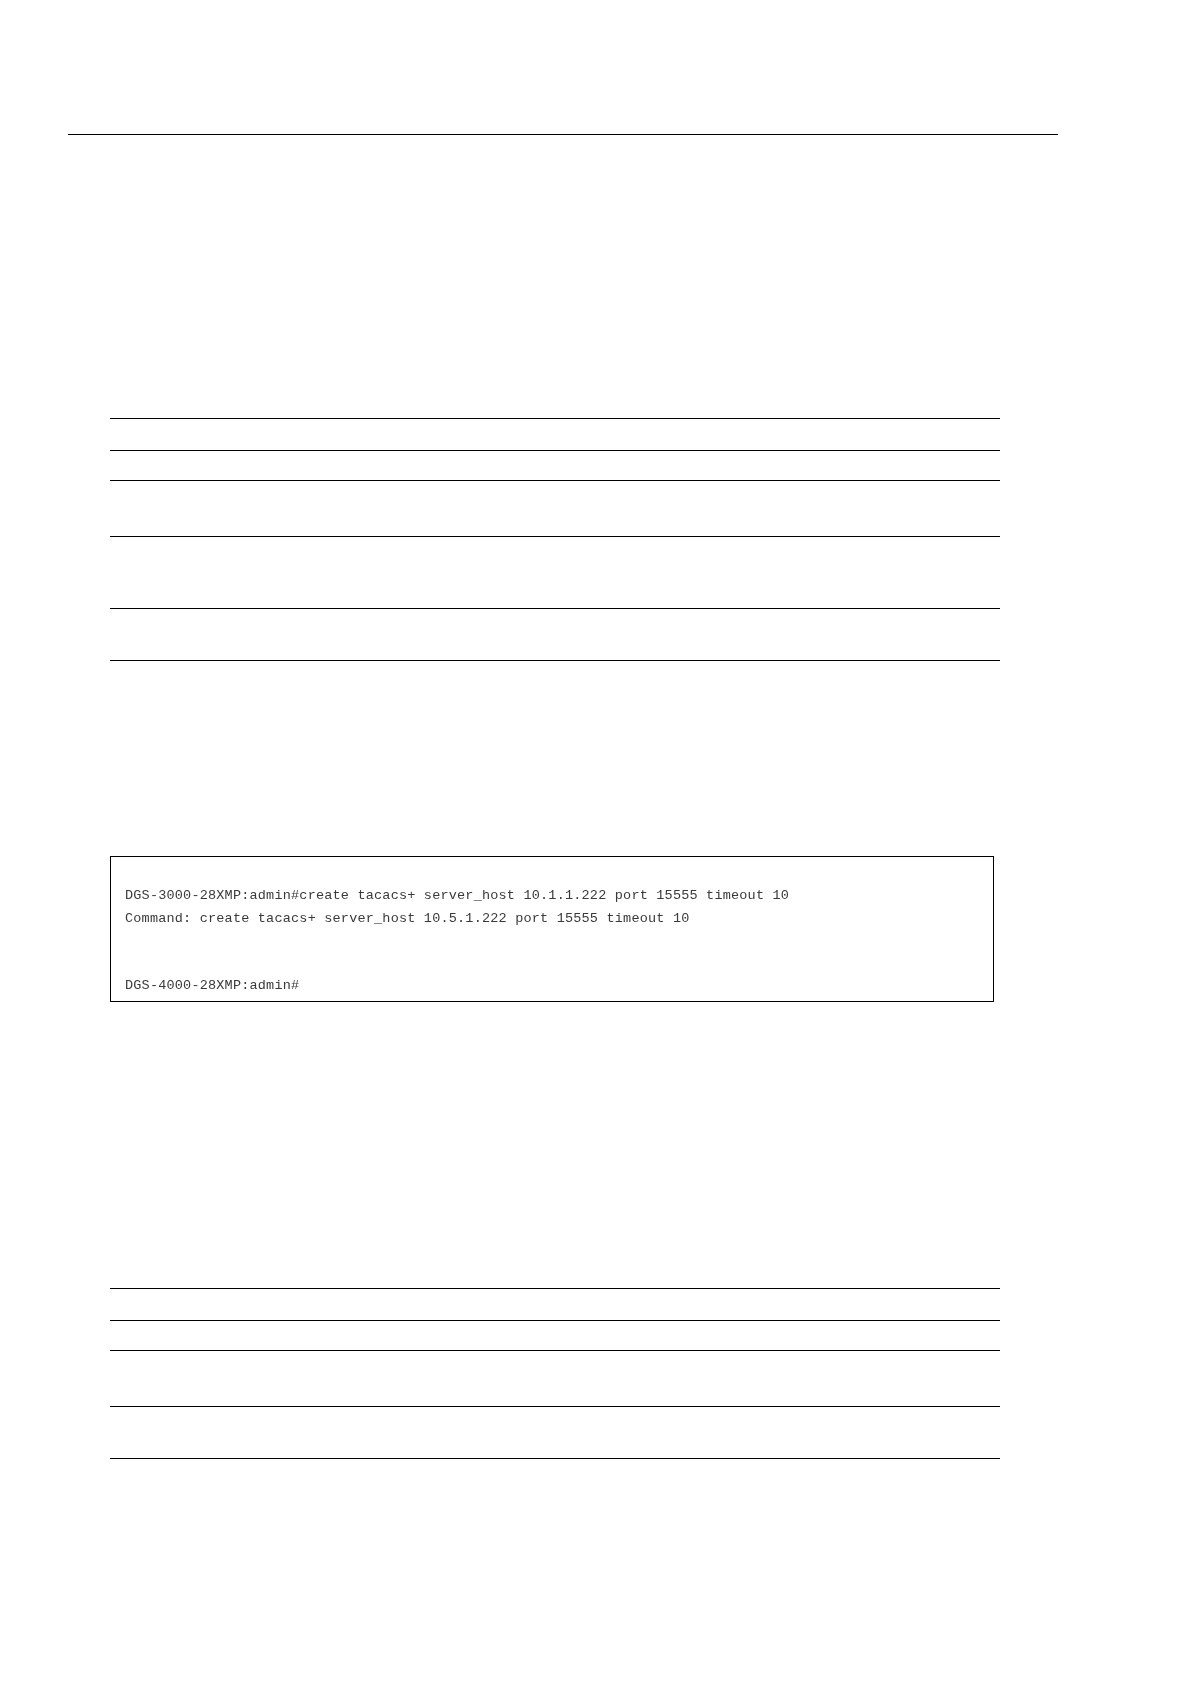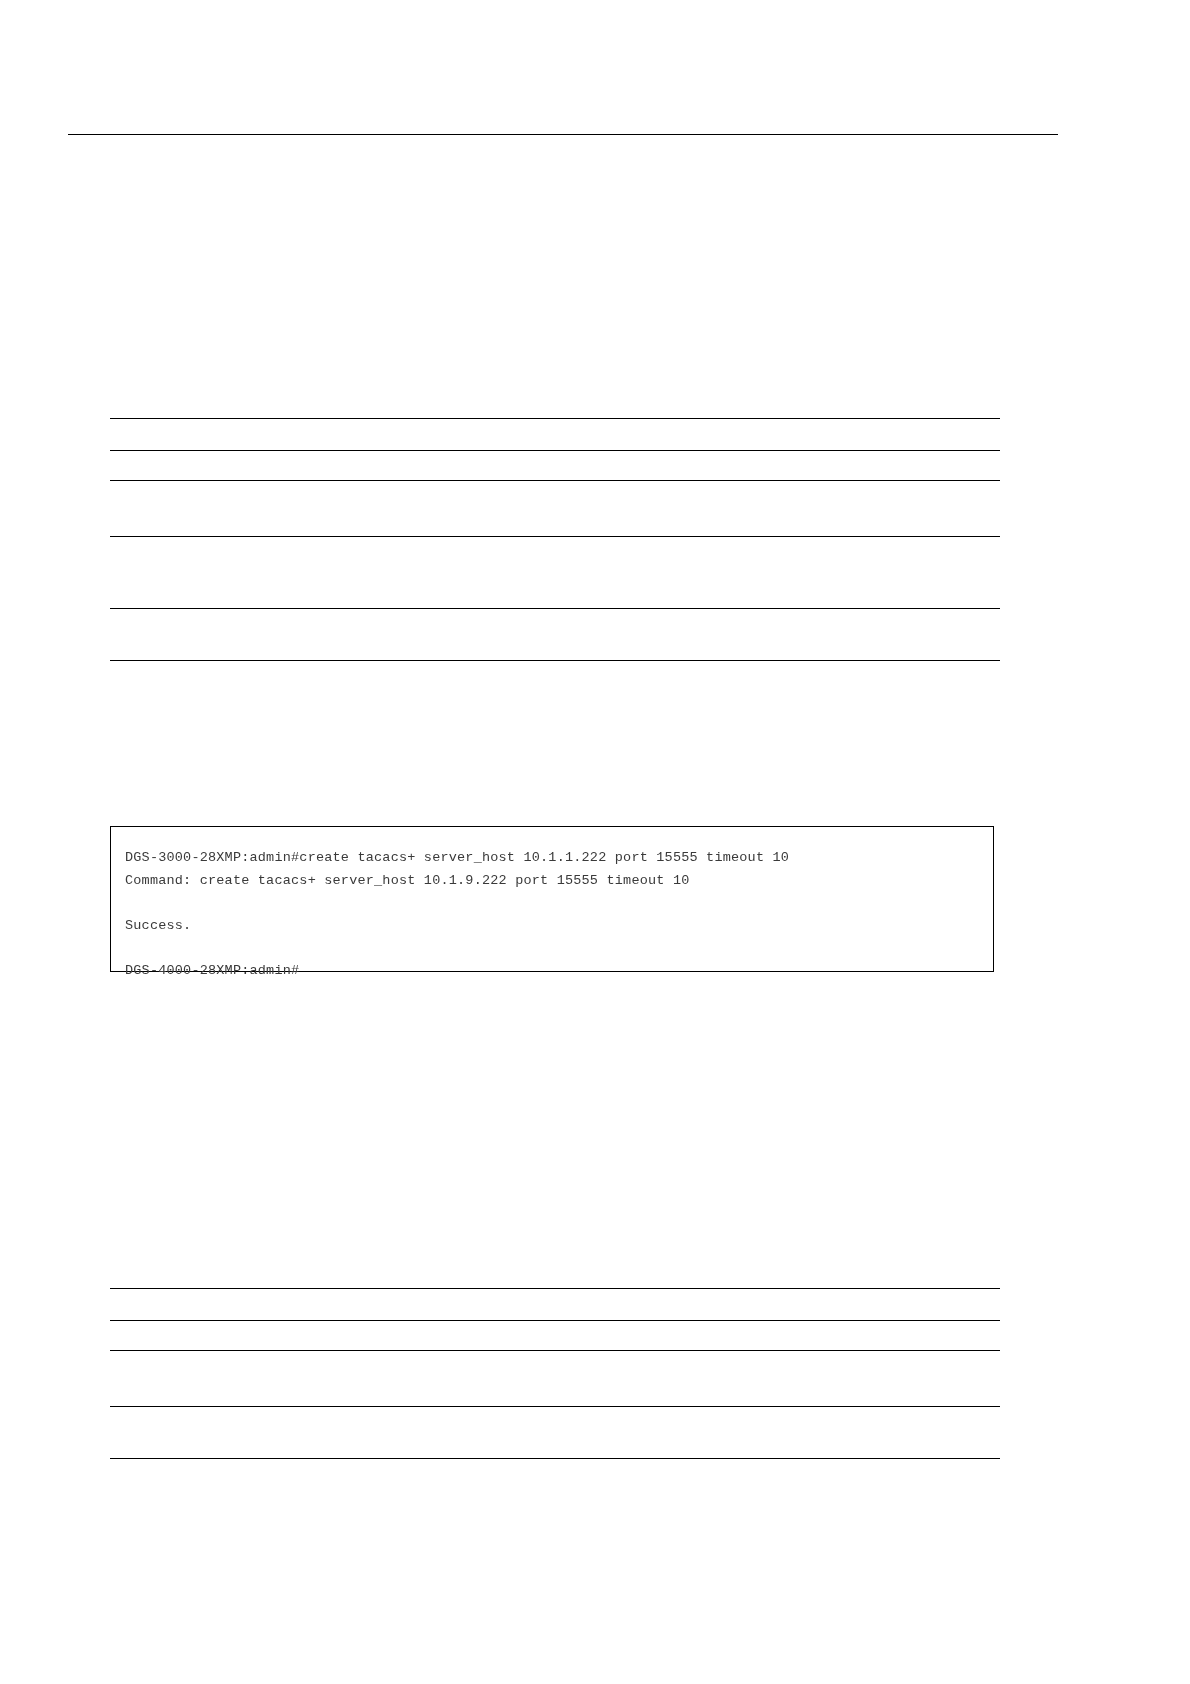--- a/index.html
+++ b/index.html
@@ -48,27 +48,27 @@
     height: 0;
     border-top: 1px solid #000000;
     position: absolute;
     left: 0;
   }
 
   
   .cli-box {
     position: absolute;
     left: 110px;
-    top: 826px;
+    top: 856px;
     width: 884px;
     height: 146px;
     border: 1px solid #000000;
     background: #ffffff;
     box-sizing: border-box;
-    padding: 20px 14px 10px 14px;
+    padding: 28px 14px 10px 14px;
   }
   .cli-line {
     font-family: "Liberation Mono", monospace;
     font-size: 13.5px;
     line-height: 22.5px;
     color: #3a3a3a;
     white-space: pre;
     letter-spacing: 0.2px;
   }
   .cli-line.blank {
@@ -86,23 +86,22 @@
     <div class="rule" style="top:0px;"></div>
     <div class="rule" style="top:32px;"></div>
     <div class="rule" style="top:62px;"></div>
     <div class="rule" style="top:118px;"></div>
     <div class="rule" style="top:190px;"></div>
     <div class="rule" style="top:242px;"></div>
   </div>
 
   <div class="cli-box">
     <div class="cli-line">DGS-3000-28XMP:admin#create tacacs+ server_host 10.1.1.222 port 15555 timeout 10</div>
-    <div class="cli-line">Command: create tacacs+ server_host 10.1.9.222 port 15555 timeout 10</div>
+    <div class="cli-line">Command: create tacacs+ server_host 10.5.1.222 port 15555 timeout 10</div>
     <div class="cli-line blank"></div>
-    <div class="cli-line">Success.</div>
     <div class="cli-line blank"></div>
     <div class="cli-line">DGS-4000-28XMP:admin#</div>
   </div>
 
   <div class="table-block lower">
     <div class="rule" style="top:0px;"></div>
     <div class="rule" style="top:32px;"></div>
     <div class="rule" style="top:62px;"></div>
     <div class="rule" style="top:118px;"></div>
     <div class="rule" style="top:170px;"></div>

